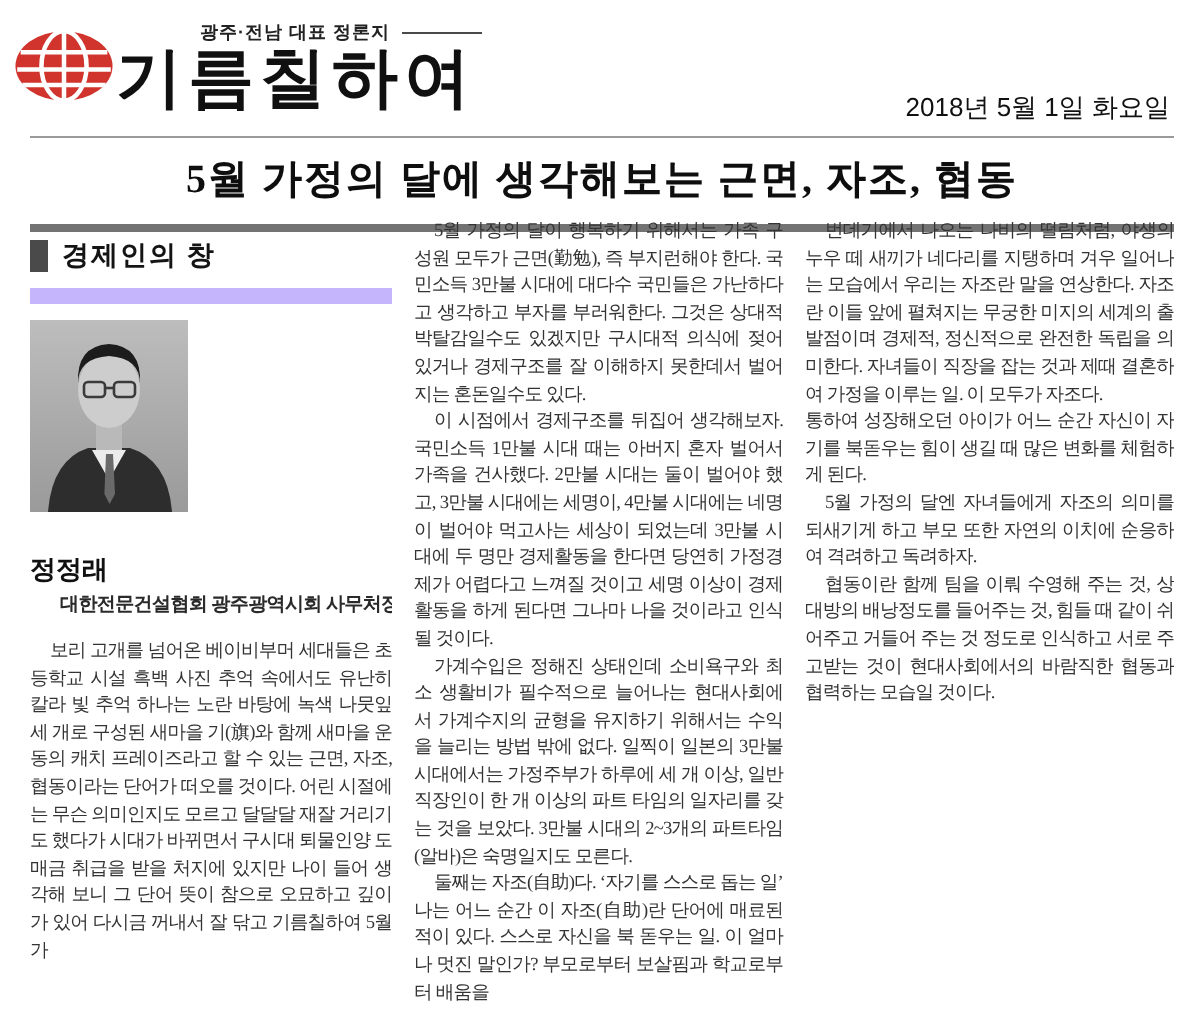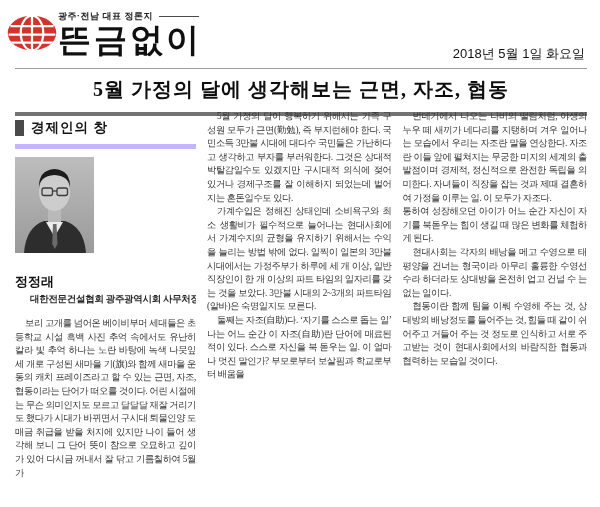--- a/index.html
+++ b/index.html
@@ -3,39 +3,39 @@
 <meta charset="utf-8">
 <style>
   * { margin:0; padding:0; box-sizing:border-box; }
   html,body { width:600px; height:507px; background:#ffffff; overflow:hidden; }
   body { font-family:"Liberation Serif", serif; color:#2c2c2c; position:relative; }
 
   
   .masthead { position:absolute; top:0; left:0; right:0; height:66px; }
   .logo { position:absolute; left:6px; top:13px; width:52px; height:40px; }
   .brand { position:absolute; left:58px; top:10px; }
-  .tagline-row { display:flex; align-items:center; gap:6px; }
+  .tagline-row { display:flex; align-items:center; gap:6px;margin-left:42px; }
   .tagline { font-family:"Liberation Sans", sans-serif; font-size:9px; font-weight:bold; color:#222; letter-spacing:0.5px; white-space:nowrap; }
   .tagline-rule { width:40px; height:1px; background:#4a4a4a; }
   .brand-title { font-size:33px; font-weight:900; letter-spacing:3px; color:#101010; line-height:1.05; }
   .issue-date { position:absolute; right:15px; top:45px; font-family:"Liberation Sans", sans-serif; font-size:13px; color:#111; }
 
   
   .headline-band { position:absolute; top:68px; left:15px; right:13px;
     border-top:1px solid #9a9a9a; border-bottom:4px solid #737373;
     padding:7px 0 9px; text-align:center; }
   .headline { font-size:20px; font-weight:700; letter-spacing:1px; color:#0e0e0e; }
 
   
   .columns { position:absolute; top:110px; left:15px; right:13px; bottom:2px; display:flex; gap:11px; }
   .col { flex:1 1 0; overflow:hidden; }
   .col-first { flex:0 0 181px; }
 
   .section-head { margin-top:9px; display:flex; align-items:center; gap:7px;
-    padding-bottom:7px; border-bottom:5px solid #c4b5fd; }
+    padding-bottom:7px; border-bottom:8px solid #c4b5fd; }
   .section-square { width:9px; height:16px; background:#4a4a4a; flex:0 0 auto; }
   .section-label { font-size:13.5px; font-weight:700; color:#141414; letter-spacing:1px; white-space:nowrap; }
 
   .photo { margin-top:8px; width:79px; height:96px; display:block; }
   .author-name { margin-top:20px; font-size:13px; font-weight:700; color:#111; }
   .author-title { margin-top:2px; font-size:9.5px; font-weight:700; color:#2a2a2a; letter-spacing:-0.3px; white-space:nowrap;padding-left:15px; }
   .body-start { margin-top:11px; }
 
   p.para { font-size:9.3px; line-height:13.6px; text-align:justify;
     letter-spacing:-0.4px; color:#333; text-indent:10px; }
@@ -55,21 +55,21 @@
         <line x1="30" y1="2" x2="30" y2="42"></line>
         <ellipse cx="30" cy="22" rx="13" ry="20"></ellipse>
       </g>
     </svg>
   </span>
   <div class="brand">
     <div class="tagline-row">
       <span class="tagline">광주·전남 대표 정론지</span>
       <span class="tagline-rule"></span>
     </div>
-    <div class="brand-title">뜬금없이</div>
+    <div class="brand-title">기름칠하여</div>
   </div>
   <div class="issue-date">2018년 5월 1일 화요일</div>
 </div>
 
 <div class="headline-band">
   <div class="headline">5월 가정의 달에 생각해보는 근면, 자조, 협동</div>
 </div>
 
 <div class="columns">
 
@@ -101,26 +101,27 @@
       </svg>
     </span>
     <div class="author-name">정정래</div>
     <div class="author-title">대한전문건설협회 광주광역시회 사무처장</div>
     <div class="body-start">
       <p class="para">보리 고개를 넘어온 베이비부머 세대들은 초등학교 시설 흑백 사진 추억 속에서도 유난히 칼라 빛 추억 하나는 노란 바탕에 녹색 나뭇잎 세 개로 구성된 새마을 기(旗)와 함께 새마을 운동의 캐치 프레이즈라고 할 수 있는 근면, 자조, 협동이라는 단어가 떠오를 것이다. 어린 시절에는 무슨 의미인지도 모르고 달달달 재잘 거리기도 했다가 시대가 바뀌면서 구시대 퇴물인양 도매금 취급을 받을 처지에 있지만 나이 들어 생각해 보니 그 단어 뜻이 참으로 오묘하고 깊이가 있어 다시금 꺼내서 잘 닦고 기름칠하여 5월 가</p>
     </div>
   </div>
 
   <div class="col">
-    <p class="para">5월 가정의 달이 행복하기 위해서는 가족 구성원 모두가 근면(勤勉), 즉 부지런해야 한다. 국민소득 3만불 시대에 대다수 국민들은 가난하다고 생각하고 부자를 부러워한다. 그것은 상대적 박탈감일수도 있겠지만 구시대적 의식에 젖어있거나 경제구조를 잘 이해하지 되었는데 벌어지는 혼돈일수도 있다.</p>
+    <p class="para">5월 가정의 달이 행복하기 위해서는 가족 구성원 모두가 근면(勤勉), 즉 부지런해야 한다. 국민소득 3만불 시대에 대다수 국민들은 가난하다고 생각하고 부자를 부러워한다. 그것은 상대적 박탈감일수도 있겠지만 구시대적 의식에 젖어있거나 경제구조를 잘 이해하지 못한데서 벌어지는 혼돈일수도 있다.</p>
+    <p class="para">이 시점에서 경제구조를 뒤집어 생각해보자. 국민소득 1만불 시대 때는 아버지 혼자 벌어서 가족을 건사했다. 2만불 시대는 둘이 벌어야 했고, 3만불 시대에는 세명이, 4만불 시대에는 네명이 벌어야 먹고사는 세상이 되었는데 3만불 시대에 두 명만 경제활동을 한다면 당연히 가정경제가 어렵다고 느껴질 것이고 세명 이상이 경제활동을 하게 된다면 그나마 나을 것이라고 인식될 것이다.</p>
     <p class="para">가계수입은 정해진 상태인데 소비욕구와 최소 생활비가 필수적으로 늘어나는 현대사회에서 가계수지의 균형을 유지하기 위해서는 수익을 늘리는 방법 밖에 없다. 일찍이 일본의 3만불 시대에서는 가정주부가 하루에 세 개 이상, 일반 직장인이 한 개 이상의 파트 타임의 일자리를 갖는 것을 보았다. 3만불 시대의 2~3개의 파트타임(알바)은 숙명일지도 모른다.</p>
     <p class="para">둘째는 자조(自助)다. ‘자기를 스스로 돕는 일’ 나는 어느 순간 이 자조(自助)란 단어에 매료된 적이 있다. 스스로 자신을 북 돋우는 일. 이 얼마나 멋진 말인가? 부모로부터 보살핌과 학교로부터 배움을</p>
   </div>
 
   <div class="col">
     <p class="para">번데기에서 나오는 나비의 떨림처럼, 야생의 누우 떼 새끼가 네다리를 지탱하며 겨우 일어나는 모습에서 우리는 자조란 말을 연상한다. 자조란 이들 앞에 펼쳐지는 무궁한 미지의 세계의 출발점이며 경제적, 정신적으로 완전한 독립을 의미한다. 자녀들이 직장을 잡는 것과 제때 결혼하여 가정을 이루는 일. 이 모두가 자조다.</p>
     <p class="para cont">통하여 성장해오던 아이가 어느 순간 자신이 자기를 북돋우는 힘이 생길 때 많은 변화를 체험하게 된다.</p>
-    <p class="para">현대사회는 각자의 배낭을 메고 수영으로 태평양을 건너는 형국이라 아무리 훌륭한 수영선수라 하더라도 상대방을 온전히 업고 건널 수 는 없는 일이다.</p>
+    <p class="para">5월 가정의 달엔 자녀들에게 자조의 의미를 되새기게 하고 부모 또한 자연의 이치에 순응하여 격려하고 독려하자.</p>
     <p class="para">협동이란 함께 팀을 이뤄 수영해 주는 것, 상대방의 배낭정도를 들어주는 것, 힘들 때 같이 쉬어주고 거들어 주는 것 정도로 인식하고 서로 주고받는 것이 현대사회에서의 바람직한 협동과 협력하는 모습일 것이다.</p>
 
   </div>
 
 </div>
 
 </body></html>

